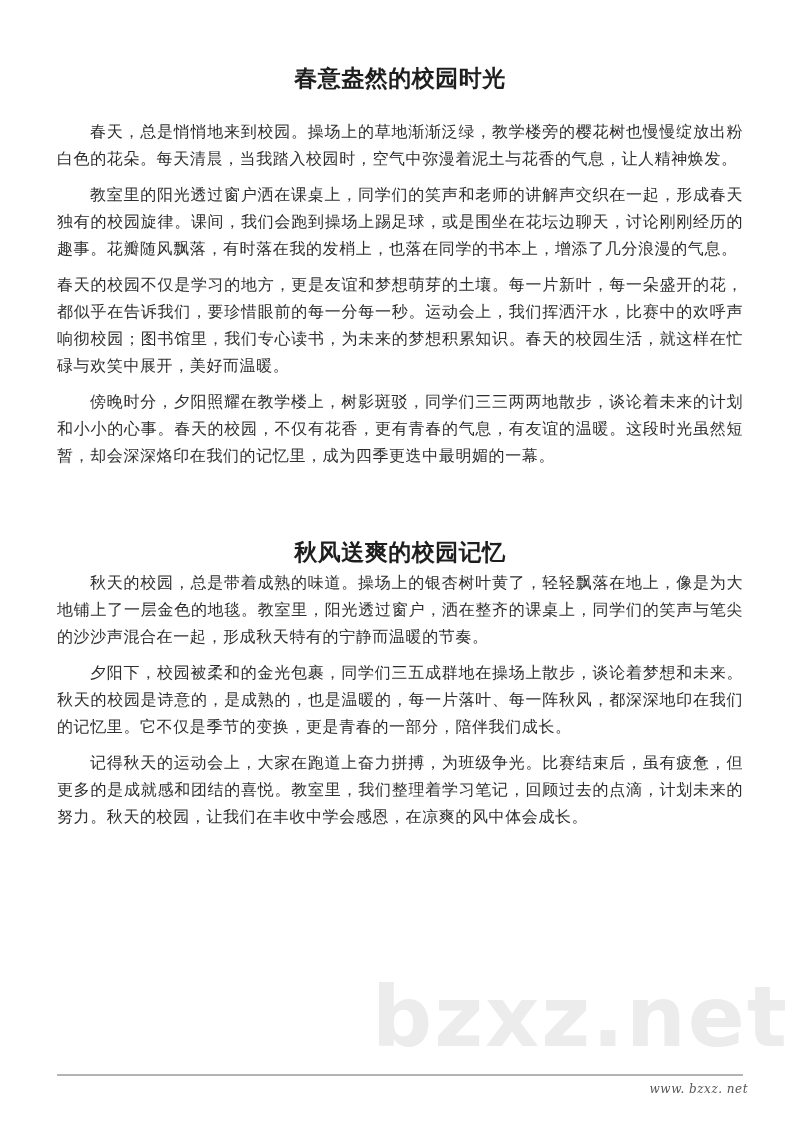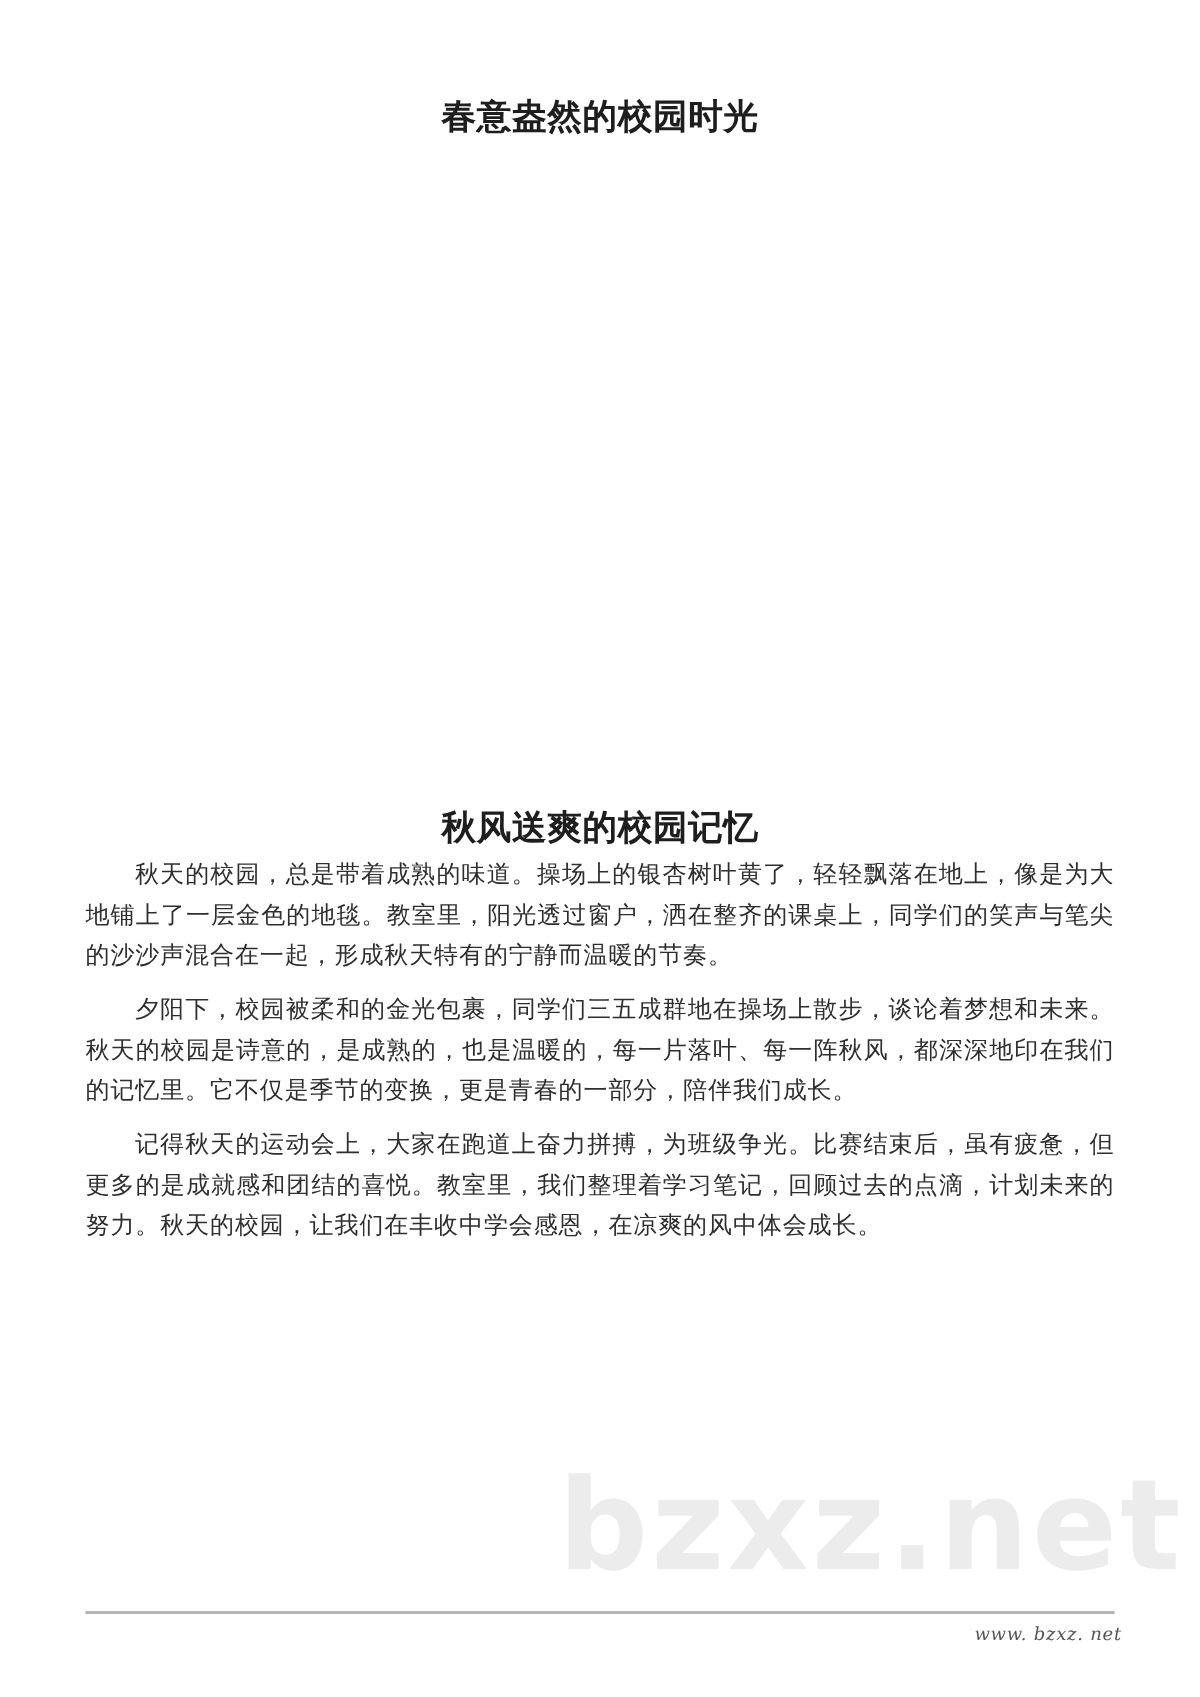--- a/index.html
+++ b/index.html
@@ -84,20 +84,24 @@
     }
   </style>
 </head>
 <body>
 
 <div class="page">
 
   <section class="section" id="section-spring">
     <h1 class="section-title">春意盎然的校园时光</h1>
     <div class="body">
+      <p class="para indent">春天，总是悄悄地来到校园。操场上的草地渐渐泛绿，教学楼旁的樱花树也慢慢绽放出粉白色的花朵。每天清晨，当我踏入校园时，空气中弥漫着泥土与花香的气息，让人精神焕发。</p>
+      <p class="para indent">教室里的阳光透过窗户洒在课桌上，同学们的笑声和老师的讲解声交织在一起，形成春天独有的校园旋律。课间，我们会跑到操场上踢足球，或是围坐在花坛边聊天，讨论刚刚经历的趣事。花瓣随风飘落，有时落在我的发梢上，也落在同学的书本上，增添了几分浪漫的气息。</p>
+      <p class="para">春天的校园不仅是学习的地方，更是友谊和梦想萌芽的土壤。每一片新叶，每一朵盛开的花，都似乎在告诉我们，要珍惜眼前的每一分每一秒。运动会上，我们挥洒汗水，比赛中的欢呼声响彻校园；图书馆里，我们专心读书，为未来的梦想积累知识。春天的校园生活，就这样在忙碌与欢笑中展开，美好而温暖。</p>
+      <p class="para indent">傍晚时分，夕阳照耀在教学楼上，树影斑驳，同学们三三两两地散步，谈论着未来的计划和小小的心事。春天的校园，不仅有花香，更有青春的气息，有友谊的温暖。这段时光虽然短暂，却会深深烙印在我们的记忆里，成为四季更迭中最明媚的一幕。</p>
     </div>
   </section>
 
   <section class="section" id="section-autumn">
     <h1 class="section-title">秋风送爽的校园记忆</h1>
     <div class="body">
       <p class="para indent">秋天的校园，总是带着成熟的味道。操场上的银杏树叶黄了，轻轻飘落在地上，像是为大地铺上了一层金色的地毯。教室里，阳光透过窗户，洒在整齐的课桌上，同学们的笑声与笔尖的沙沙声混合在一起，形成秋天特有的宁静而温暖的节奏。</p>
       <p class="para indent">夕阳下，校园被柔和的金光包裹，同学们三五成群地在操场上散步，谈论着梦想和未来。秋天的校园是诗意的，是成熟的，也是温暖的，每一片落叶、每一阵秋风，都深深地印在我们的记忆里。它不仅是季节的变换，更是青春的一部分，陪伴我们成长。</p>
       <p class="para indent">记得秋天的运动会上，大家在跑道上奋力拼搏，为班级争光。比赛结束后，虽有疲惫，但更多的是成就感和团结的喜悦。教室里，我们整理着学习笔记，回顾过去的点滴，计划未来的努力。秋天的校园，让我们在丰收中学会感恩，在凉爽的风中体会成长。</p>
     </div>

